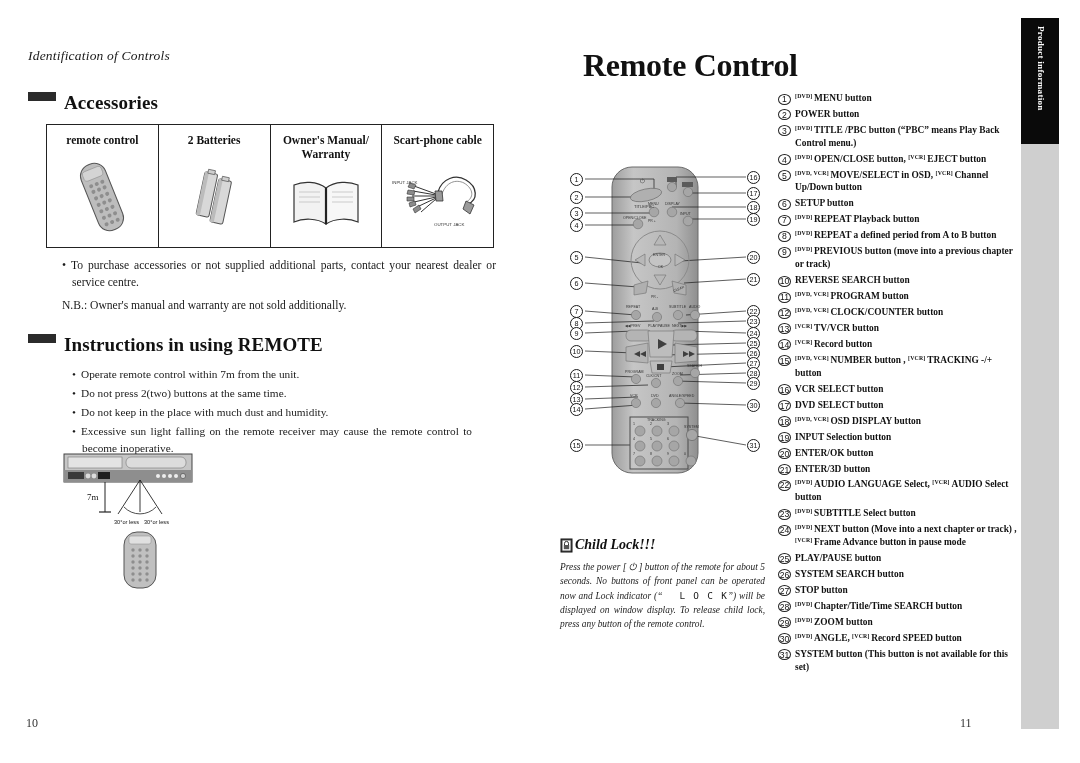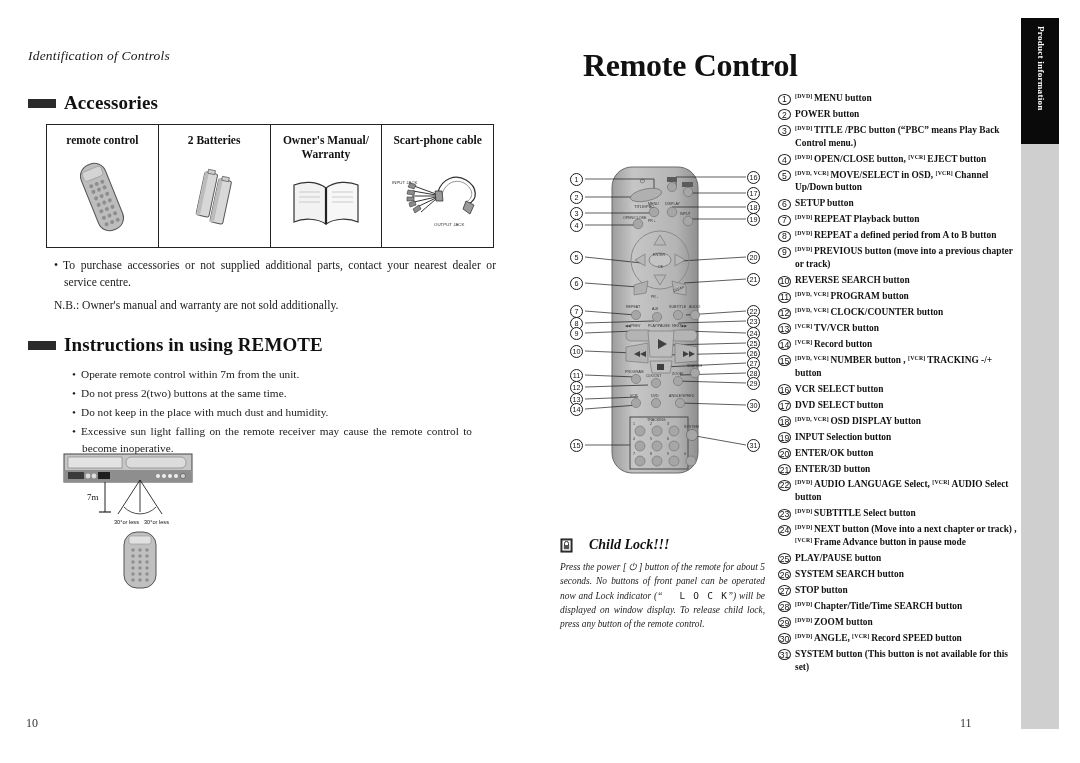--- a/index.html
+++ b/index.html
@@ -4,37 +4,37 @@
 <style>
   html,body{margin:0;padding:0;background:#fff;}
   body{width:1080px;height:763px;position:relative;overflow:hidden;
        font-family:"Liberation Serif",serif;color:#111;}
   .page{position:absolute;inset:0;border-radius:30px;}
 
   
   .left-page{position:absolute;left:0;top:0;width:520px;height:763px;}
   .running-head{position:absolute;left:28px;top:48px;font-style:italic;
       font-size:13.5px;letter-spacing:.2px;color:#1a1a1a;}
-  .sec-head{position:absolute;display:flex;align-items:center;gap:8px;}
+  .sec-head{position:absolute;display:flex;align-items:flex-start;gap:8px;}
   .sec-bullet{width:28px;height:9px;background:#2b2b2b;display:inline-block;}
   .sec-title{font-size:19px;font-weight:bold;letter-spacing:.1px;color:#111;}
 
   
   .acc-table{position:absolute;left:46px;top:124px;width:448px;height:124px;
       border:1.3px solid #222;display:flex;box-sizing:border-box;}
   .acc-cell{flex:1;border-right:1.1px solid #222;position:relative;
       display:flex;flex-direction:column;align-items:center;box-sizing:border-box;}
   .acc-cell:last-child{border-right:none;}
   .acc-cap{font-size:11.5px;font-weight:bold;text-align:center;line-height:1.25;
       padding-top:8px;color:#111;}
   .acc-art{flex:1;display:flex;align-items:center;justify-content:center;width:100%;}
 
   .bullets{position:absolute;left:46px;top:258px;width:450px;font-size:11.6px;
       line-height:1.45;color:#1a1a1a;}
-  .bullets p{margin:0 0 5px 8px;text-align:justify;}
+  .bullets p{margin:0 0 5px 16px;text-align:justify;}
   .bullets .b::before{content:"\2022";margin-right:5px;}
   .bullets .b{padding-left:10px;text-indent:-10px;}
   .nb{margin-top:6px !important;}
 
   .instr-bullets{position:absolute;left:72px;top:366px;width:400px;font-size:11.3px;
       line-height:1.5;color:#1a1a1a;}
   .instr-bullets p{margin:0 0 2px 0;padding-left:10px;text-indent:-10px;text-align:justify;}
   .instr-bullets p::before{content:"\2022";margin-right:5px;}
 
   .range-fig{position:absolute;left:62px;top:452px;width:170px;height:140px;}
@@ -42,21 +42,21 @@
   .pageno{position:absolute;font-size:12px;color:#333;}
   .pageno.l{left:26px;top:716px;}
   .pageno.r{left:960px;top:716px;}
   .chapter-title{position:absolute;left:60px;top:47px;font-size:32px;
       font-weight:bold;letter-spacing:-.3px;color:#111;}
 
   .remote-fig{position:absolute;left:568px;top:165px;width:195px;height:310px;}
 
   
   .childlock{position:absolute;left:560px;top:537px;width:205px;}
-  .cl-head{display:flex;align-items:flex-start;gap:16px;}
+  .cl-head{display:flex;align-items:flex-start;gap:2px;}
   .cl-title{font-style:italic;font-weight:bold;font-size:14px;color:#111;}
   .cl-body{margin-top:7px;font-style:italic;font-size:9.4px;line-height:1.52;
       text-align:justify;color:#1a1a1a;}
   .lockglyph{font-family:"DejaVu Sans Mono",monospace;font-style:normal;letter-spacing:1px;margin-left:17px;}
 
   
   .numlist{position:absolute;left:778px;top:92px;width:240px;}
   .nl-item{display:flex;align-items:flex-start;margin-bottom:3.2px;}
   .nl-num{flex:0 0 13px;font-size:8.6px;line-height:12px;height:11px;width:11px;
       border:1px solid #222;border-radius:50%;text-align:center;color:#111;

